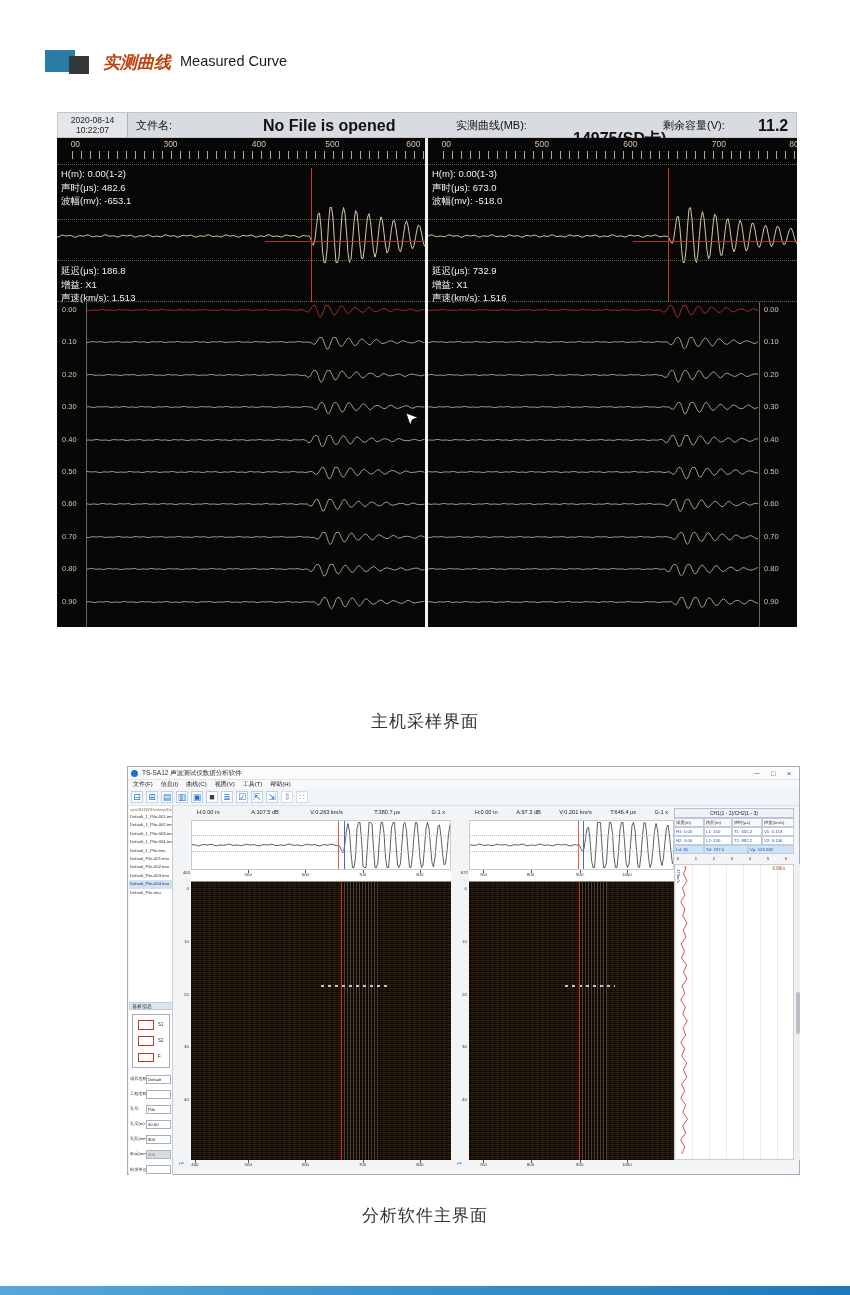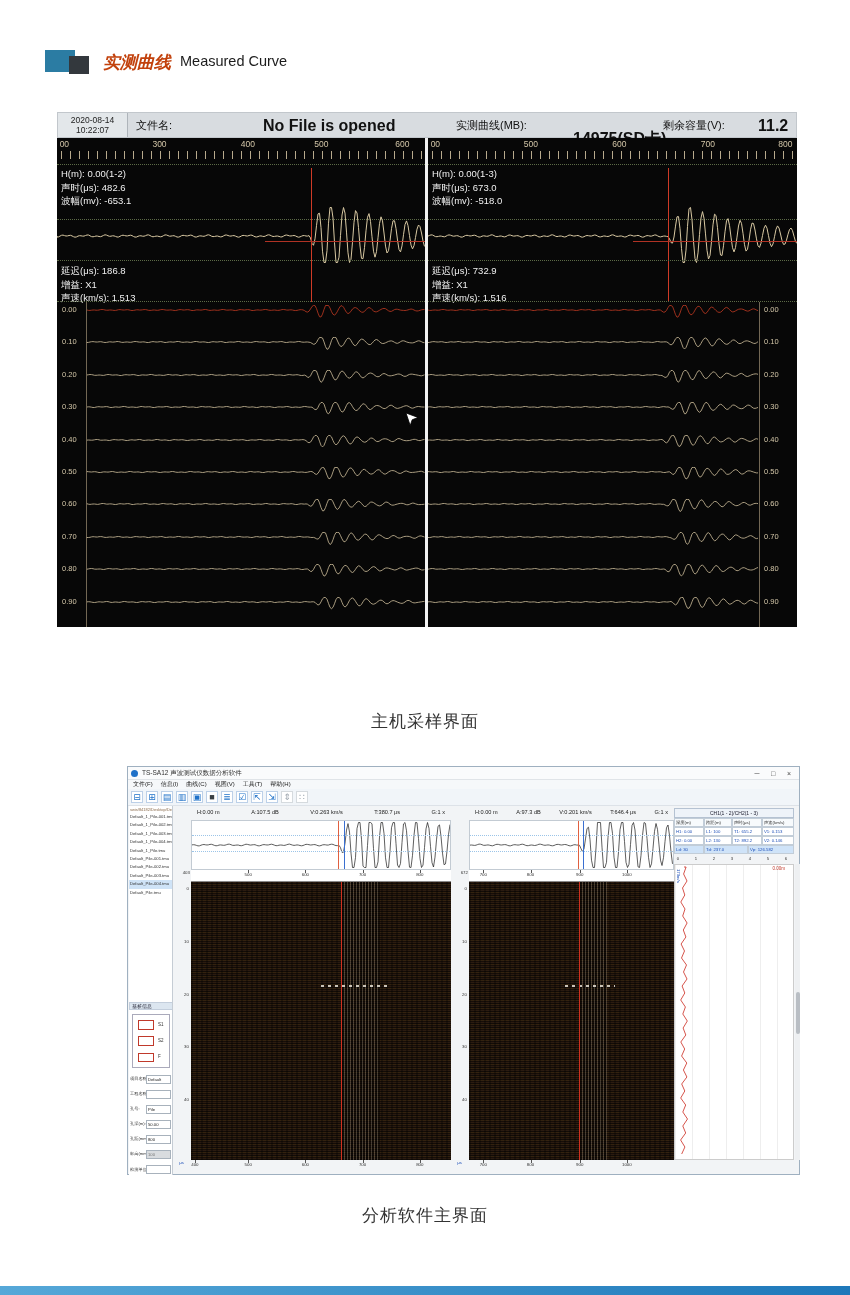--- a/index.html
+++ b/index.html
@@ -23,21 +23,21 @@
   .dv-status { position:absolute; left:0; top:0; width:740px; height:26px; background:#d8dce0; border:1px solid #c2c7cc; }
   .dv-datetime { position:absolute; left:0; top:0; width:70px; height:24px; background:#e3e7ea; border-right:1px solid #aeb4ba;
                  font-size:8.5px; color:#222; text-align:center; padding-top:2px; line-height:10px; }
   .dv-status .lbl { position:absolute; top:5px; font-size:11px; color:#111; }
   .dv-status .strong { font-weight:bold; font-size:16px; }
   .dv-plot { position:absolute; left:0; top:26px; width:740px; height:489px; background:#070707; overflow:hidden; }
   .dv-divider { position:absolute; left:368px; top:0; width:3px; height:489px; background:#f2f2f2; }
   .dv-panel { position:absolute; top:0; height:489px; overflow:hidden; }
   .dv-p1 { left:0; width:368px; }
   .dv-p2 { left:371px; width:369px; }
-  .ruler { position:absolute; left:4px; top:0; width:100%; height:24px; }
+  .ruler { position:absolute; left:15px; top:0; width:100%; height:24px; }
   .ruler::after { content:""; position:absolute; left:0; top:13px; height:8px; width:100%;
                   background:repeating-linear-gradient(90deg,#b7a98c 0 1px,transparent 1px 9px); }
   .ruler span { position:absolute; top:1px; font-size:8.5px; color:#d3c6a8; transform:translateX(-30%); white-space:nowrap; }
   .dotline { position:absolute; left:0; width:100%; border-top:1px dotted #5c6a46; }
   .dv-info { position:absolute; left:4px; font-size:9.5px; color:#f0f0f0; line-height:13.5px; white-space:nowrap; }
   .dv-wave { position:absolute; left:0; }
   .vcur { position:absolute; width:1px; background:#cf3a26; }
   .hcur { position:absolute; height:1px; background:#b03224; }
   .wf-label { position:absolute; font-size:7.5px; color:#d3c6a8; white-space:nowrap; }
   .wf-bound { position:absolute; width:1px; background:#8d8068; opacity:.8; }

